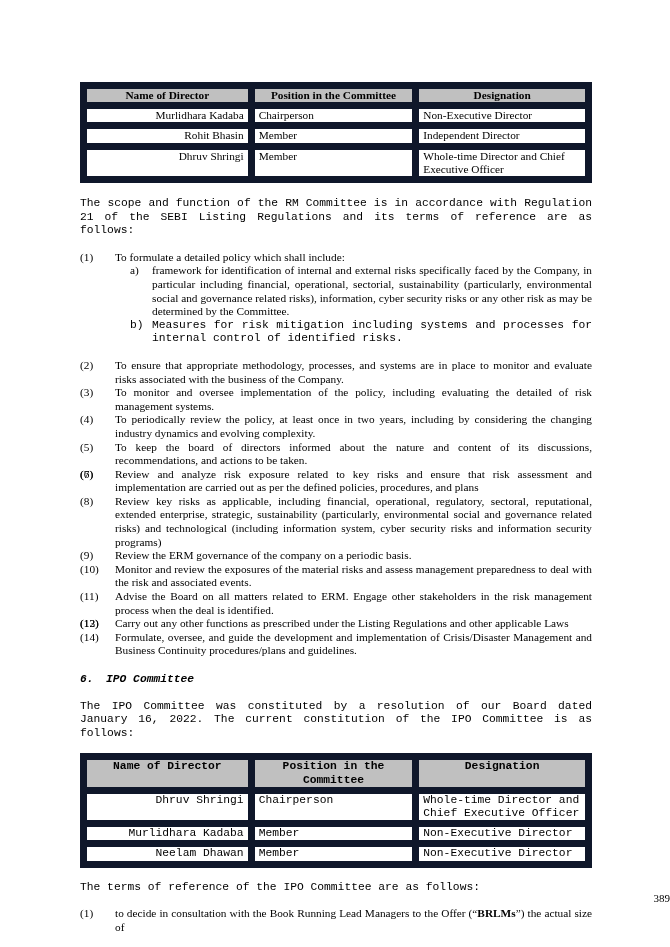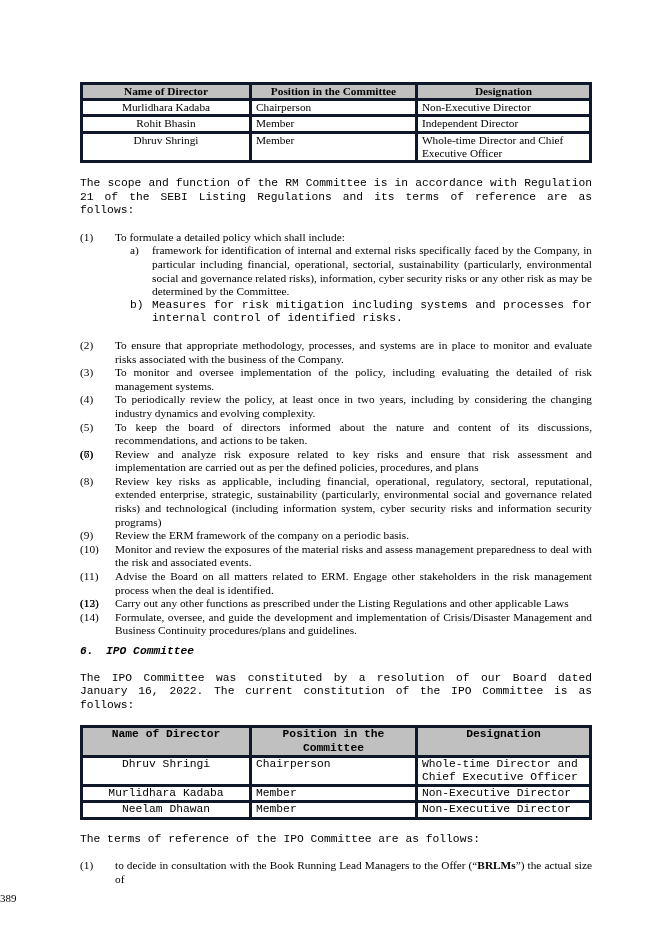--- a/index.html
+++ b/index.html
@@ -10,44 +10,44 @@
     font-size: 11.3px;
     line-height: 13.6px;
     color: #000;
     position: relative;
     overflow: hidden;
   }
   .page { position: absolute; left: 0; top: 0; width: 670px; height: 947px; background: #fff; }
   .content { position: absolute; left: 80px; top: 82px; width: 512px; }
 
   table { width: 100%; border-collapse: collapse; table-layout: fixed; }
-  th, td { border: 3px solid #0f172a; padding: 0 4px; line-height: 13.2px; vertical-align: top; }
+  th, td { border: 7px solid #0f172a; padding: 0 4px; line-height: 13.2px; vertical-align: top; }
   th { background: #c0c0c0; font-weight: bold; text-align: center; }
   td { text-align: left; }
-  td.cell-left { text-align: center; }
+  td.cell-left { text-align: right; }
   col.c1 { width: 33.2%; }
   col.c2 { width: 32.6%; }
   col.c3 { width: 34.2%; }
 
   .para { text-align: justify; }
   .li { position: relative; padding-left: 35px; text-align: justify; }
   .li .marker { position: absolute; left: 0; top: 0; }
   .li-sub { position: relative; padding-left: 72px; text-align: justify; }
   .li-sub .marker { position: absolute; left: 50px; top: 0; }
 
   .heading { font-weight: bold; font-style: italic; position: relative; padding-left: 26px; }
   .heading .marker { position: absolute; left: 0; top: 0; }
 
   .mb-table { margin-bottom: 14px; }
   .mb { margin-bottom: 13px; font-family: Liberation Mono, monospace; }
-  .mb-lg { margin-bottom: 7px; }
+  .mb-lg { margin-bottom: 15px; }
 
   .bold { font-weight: bold; }
 
-  .page-number { position: absolute; top: 892px; left: 0; width: 670px; text-align: left; font-size: 11px; }
+  .page-number { position: absolute; top: 892px; left: 0; width: 670px; text-align: right; font-size: 11px; }
 </style>
 </head>
 <body>
 
 <div class="page">
   <div class="content">
 
     <table class="mb-table">
       <colgroup>
           <col class="c1">
@@ -118,21 +118,21 @@
     <div class="li">
       <span class="marker">(7)</span>
       <span>Review and analyze risk exposure related to key risks and ensure that risk assessment and implementation are carried out as per the defined policies, procedures, and plans</span>
     </div>
     <div class="li">
       <span class="marker">(8)</span>
       <span>Review key risks as applicable, including financial, operational, regulatory, sectoral, reputational, extended enterprise, strategic, sustainability (particularly, environmental social and governance related risks) and technological (including information system, cyber security risks and information security programs)</span>
     </div>
     <div class="li">
       <span class="marker">(9)</span>
-      <span>Review the ERM framework of the company on a periodic basis.</span>
+      <span>Review the ERM governance of the company on a periodic basis.</span>
     </div>
     <div class="li">
       <span class="marker">(10)</span>
       <span>Monitor and review the exposures of the material risks and assess management preparedness to deal with the risk and associated events.</span>
     </div>
     <div class="li">
       <span class="marker">(11)</span>
       <span>Advise the Board on all matters related to ERM. Engage other stakeholders in the risk management process when the deal is identified.</span>
     </div>
     <div class="li">

